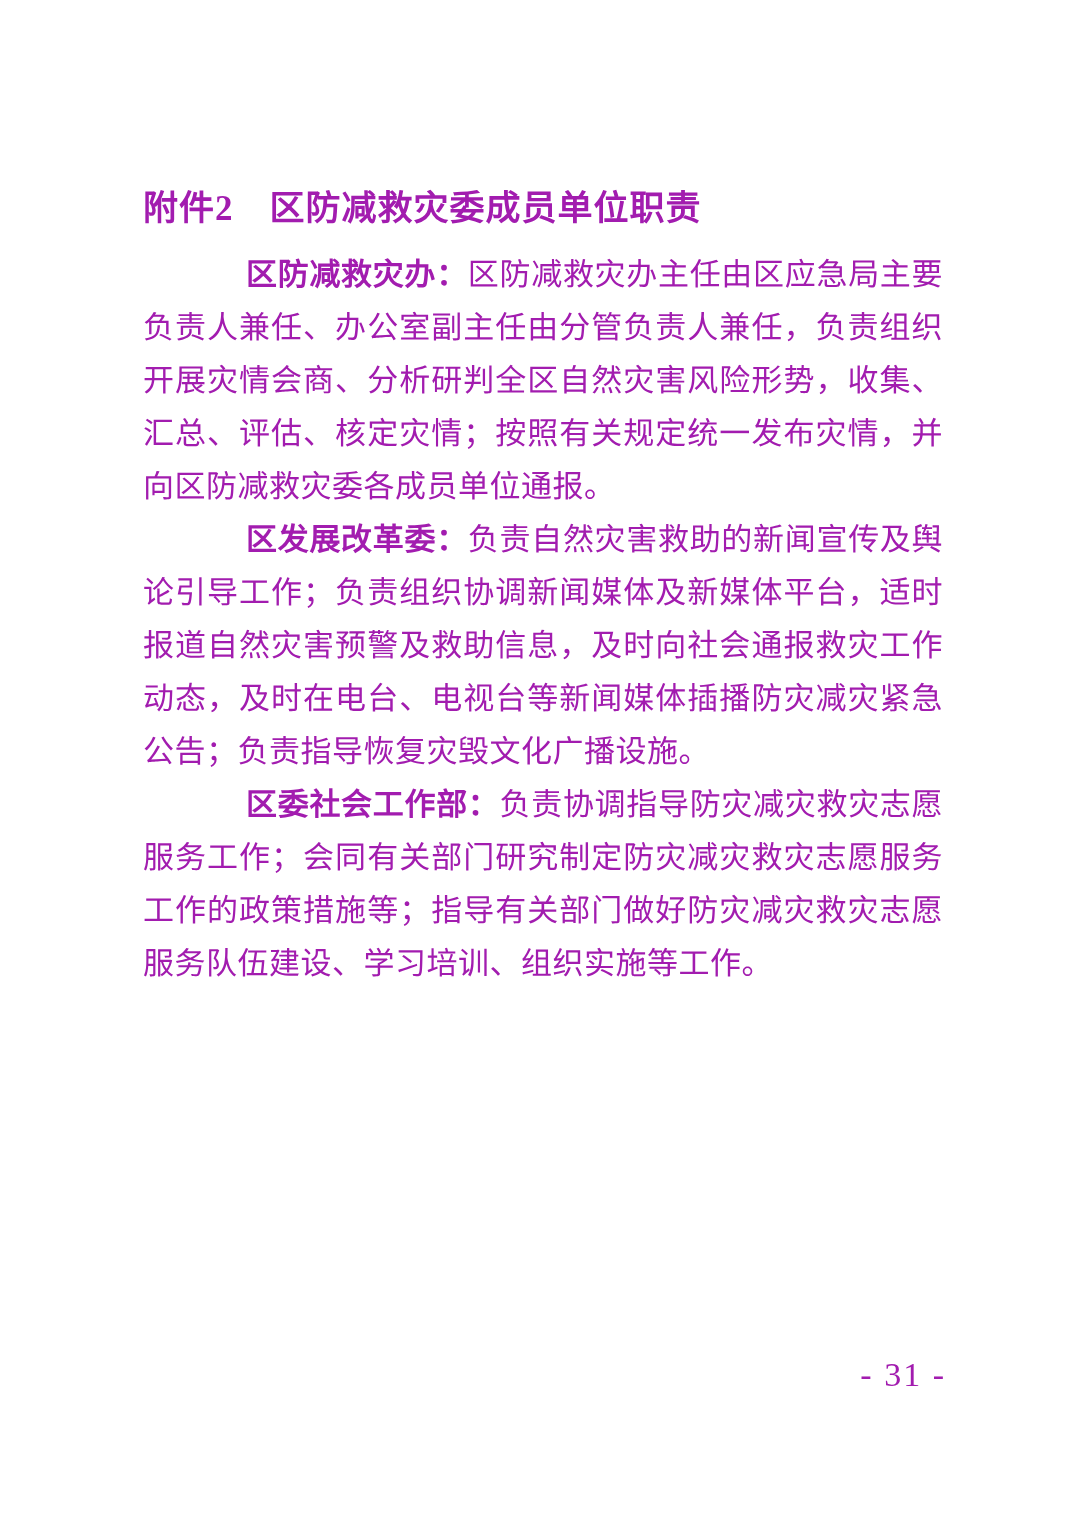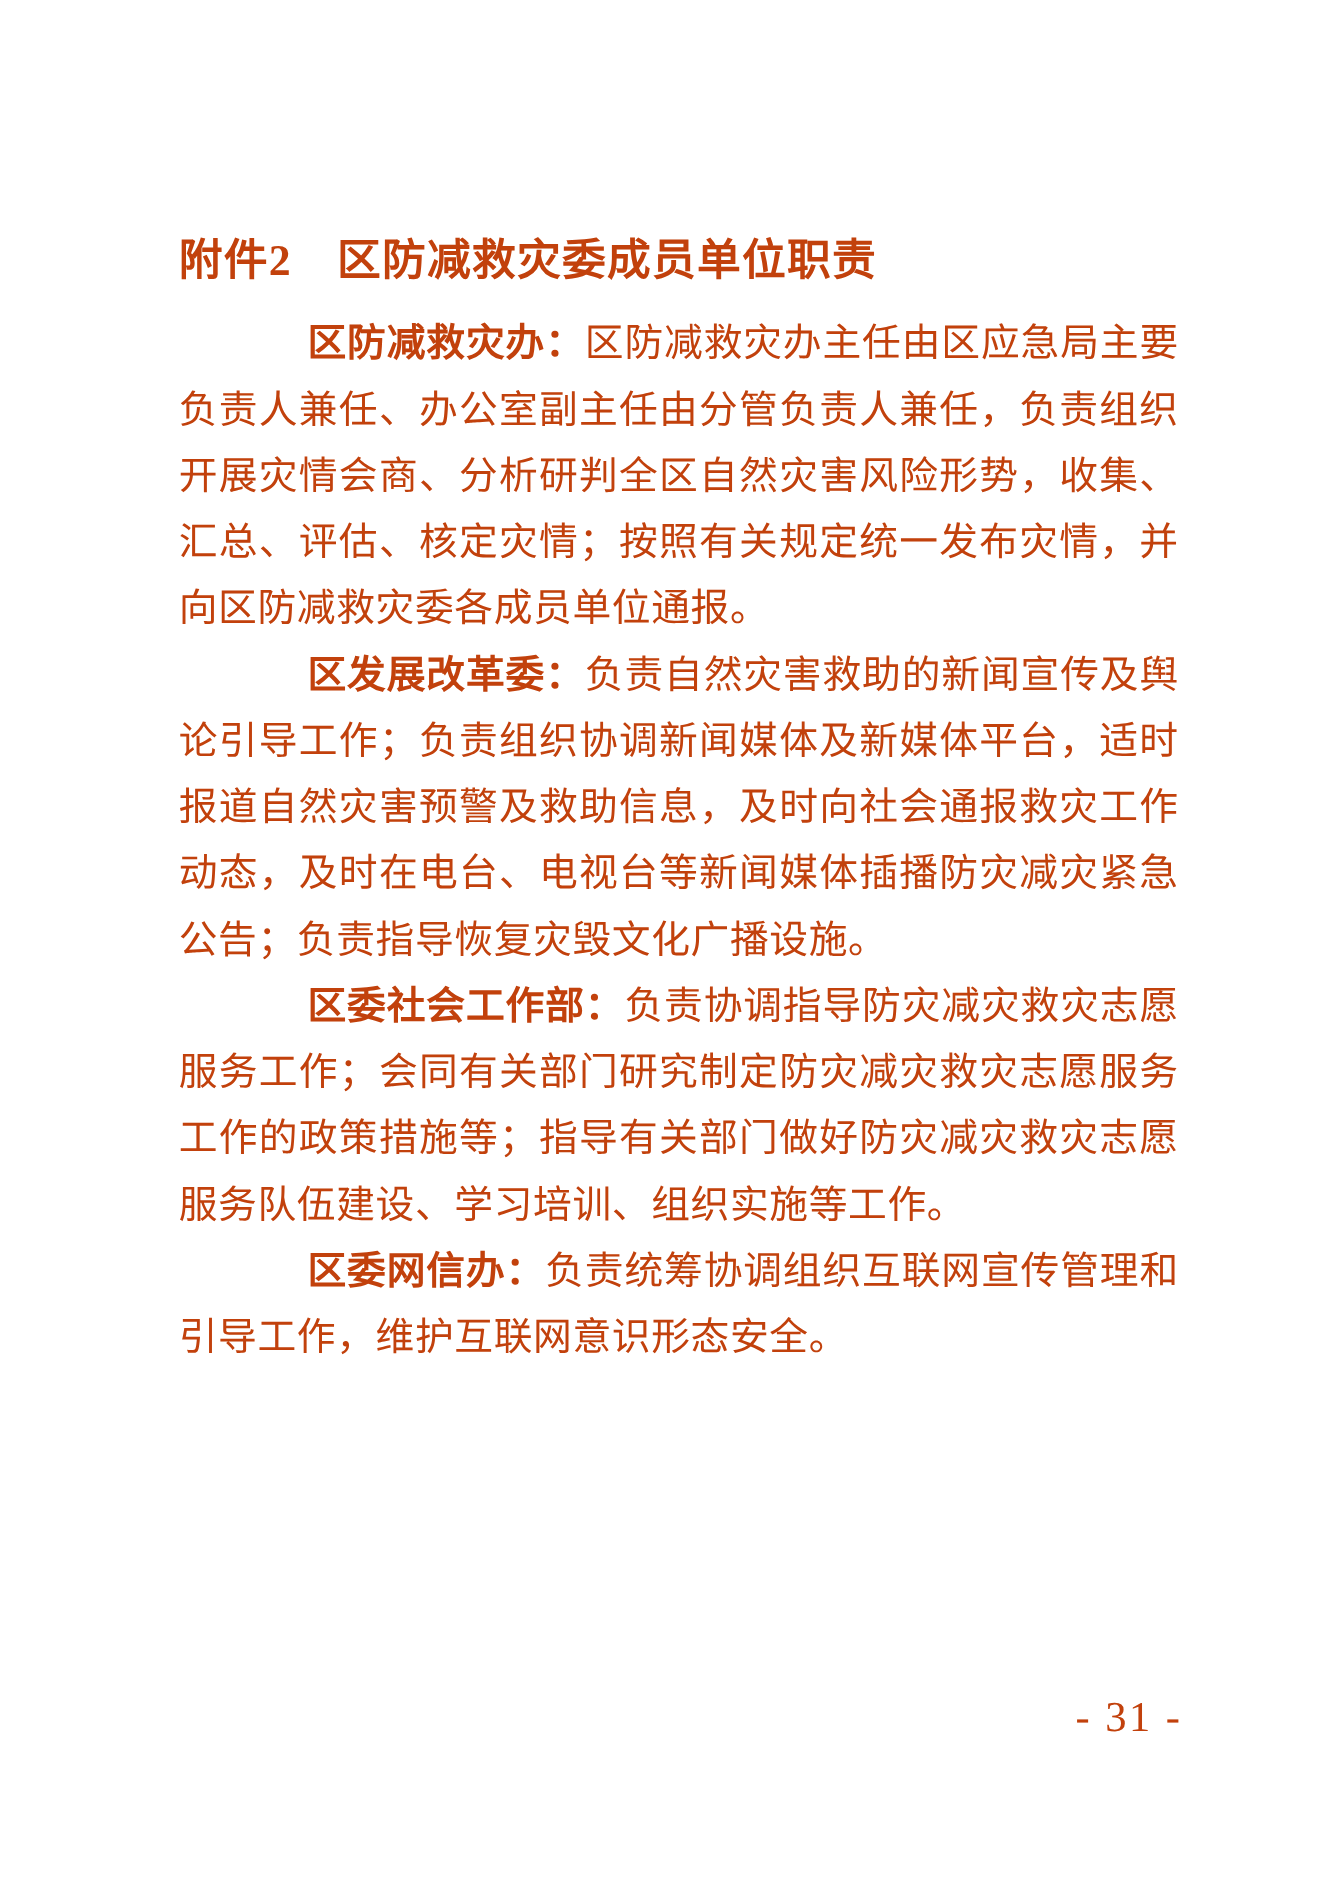--- a/index.html
+++ b/index.html
@@ -5,21 +5,21 @@
   html, body {
     margin: 0;
     padding: 0;
     background: #ffffff;
   }
   .page {
     position: relative;
     width: 1074px;
     height: 1520px;
     background: #ffffff;
-    color: #c2410c;
+    color: #a21caf;
     font-family: "Liberation Serif", "DejaVu Serif", serif;
     overflow: hidden;
   }
   .content {
     position: absolute;
     left: 143px;
     top: 186px;
     width: 800px;
   }
   .doc-title {
@@ -60,20 +60,19 @@
   <div class="content">
 
     <h1 class="doc-title">附件2　区防减救灾委成员单位职责</h1>
 
     <p class="para"><span class="lead">区防减救灾办：</span><span>区防减救灾办主任由区应急局主要负责人兼任、办公室副主任由分管负责人兼任，负责组织开展灾情会商、分析研判全区自然灾害风险形势，收集、汇总、评估、核定灾情；按照有关规定统一发布灾情，并向区防减救灾委各成员单位通报。</span></p>
 
     <p class="para"><span class="lead">区发展改革委：</span><span>负责自然灾害救助的新闻宣传及舆论引导工作；负责组织协调新闻媒体及新媒体平台，适时报道自然灾害预警及救助信息，及时向社会通报救灾工作动态，及时在电台、电视台等新闻媒体插播防灾减灾紧急公告；负责指导恢复灾毁文化广播设施。</span></p>
 
     <p class="para"><span class="lead">区委社会工作部：</span><span>负责协调指导防灾减灾救灾志愿服务工作；会同有关部门研究制定防灾减灾救灾志愿服务工作的政策措施等；指导有关部门做好防灾减灾救灾志愿服务队伍建设、学习培训、组织实施等工作。</span></p>
 
-    <p class="para"><span class="lead">区委网信办：</span><span>负责统筹协调组织互联网宣传管理和引导工作，维护互联网意识形态安全。</span></p>
 
 
 
   </div>
 
   <div class="page-number">- 31 -</div>
 </div>
 
 </body></html>

